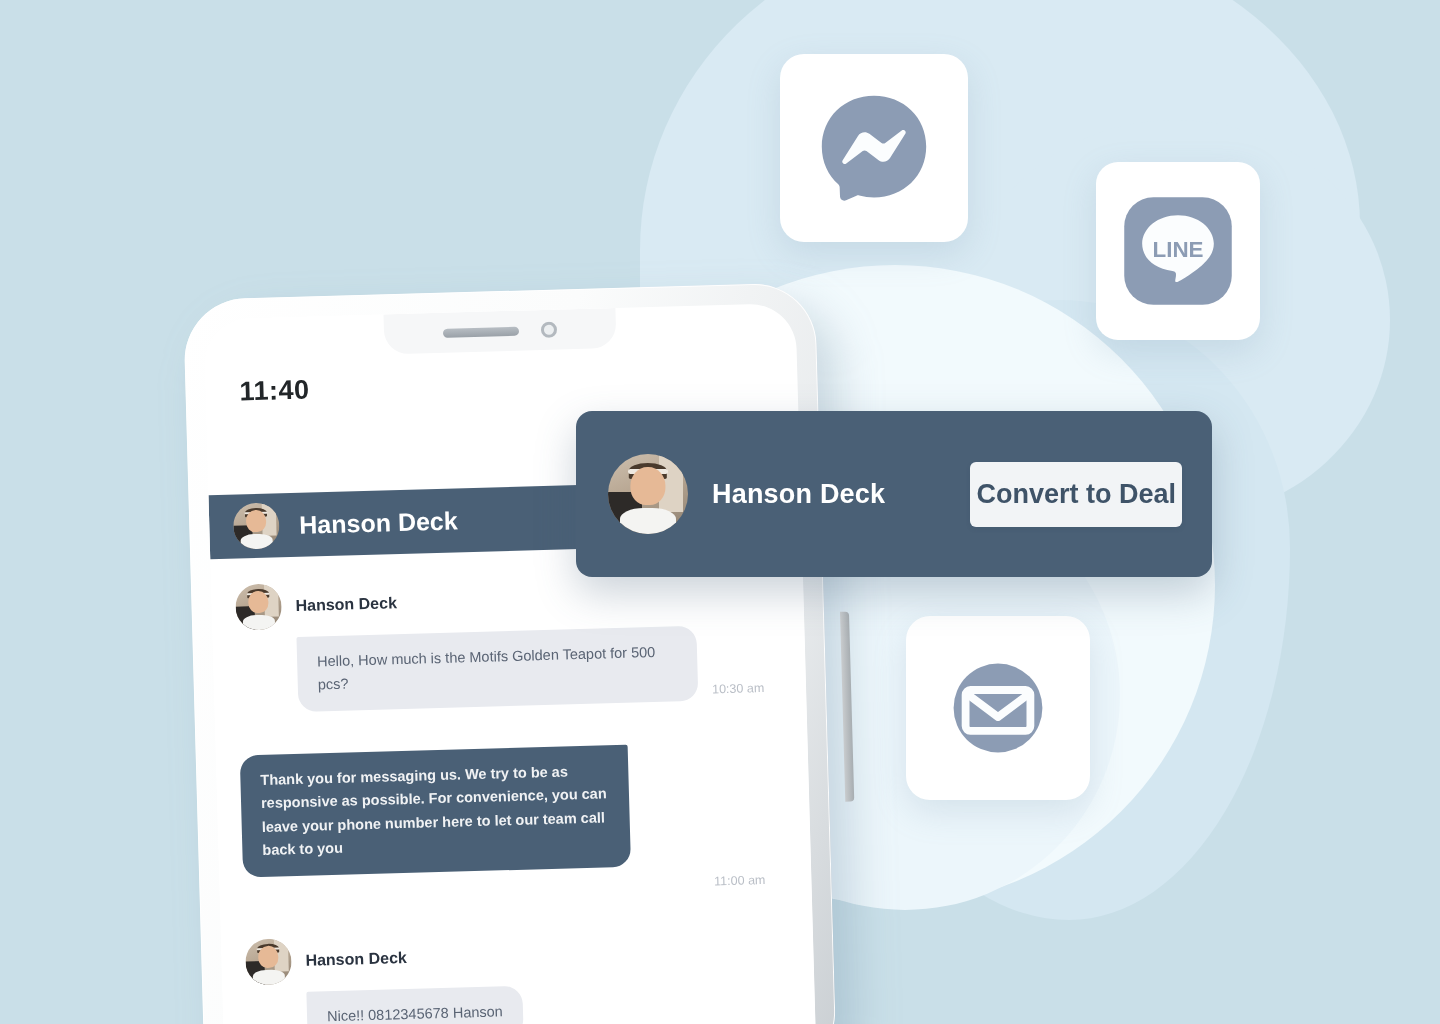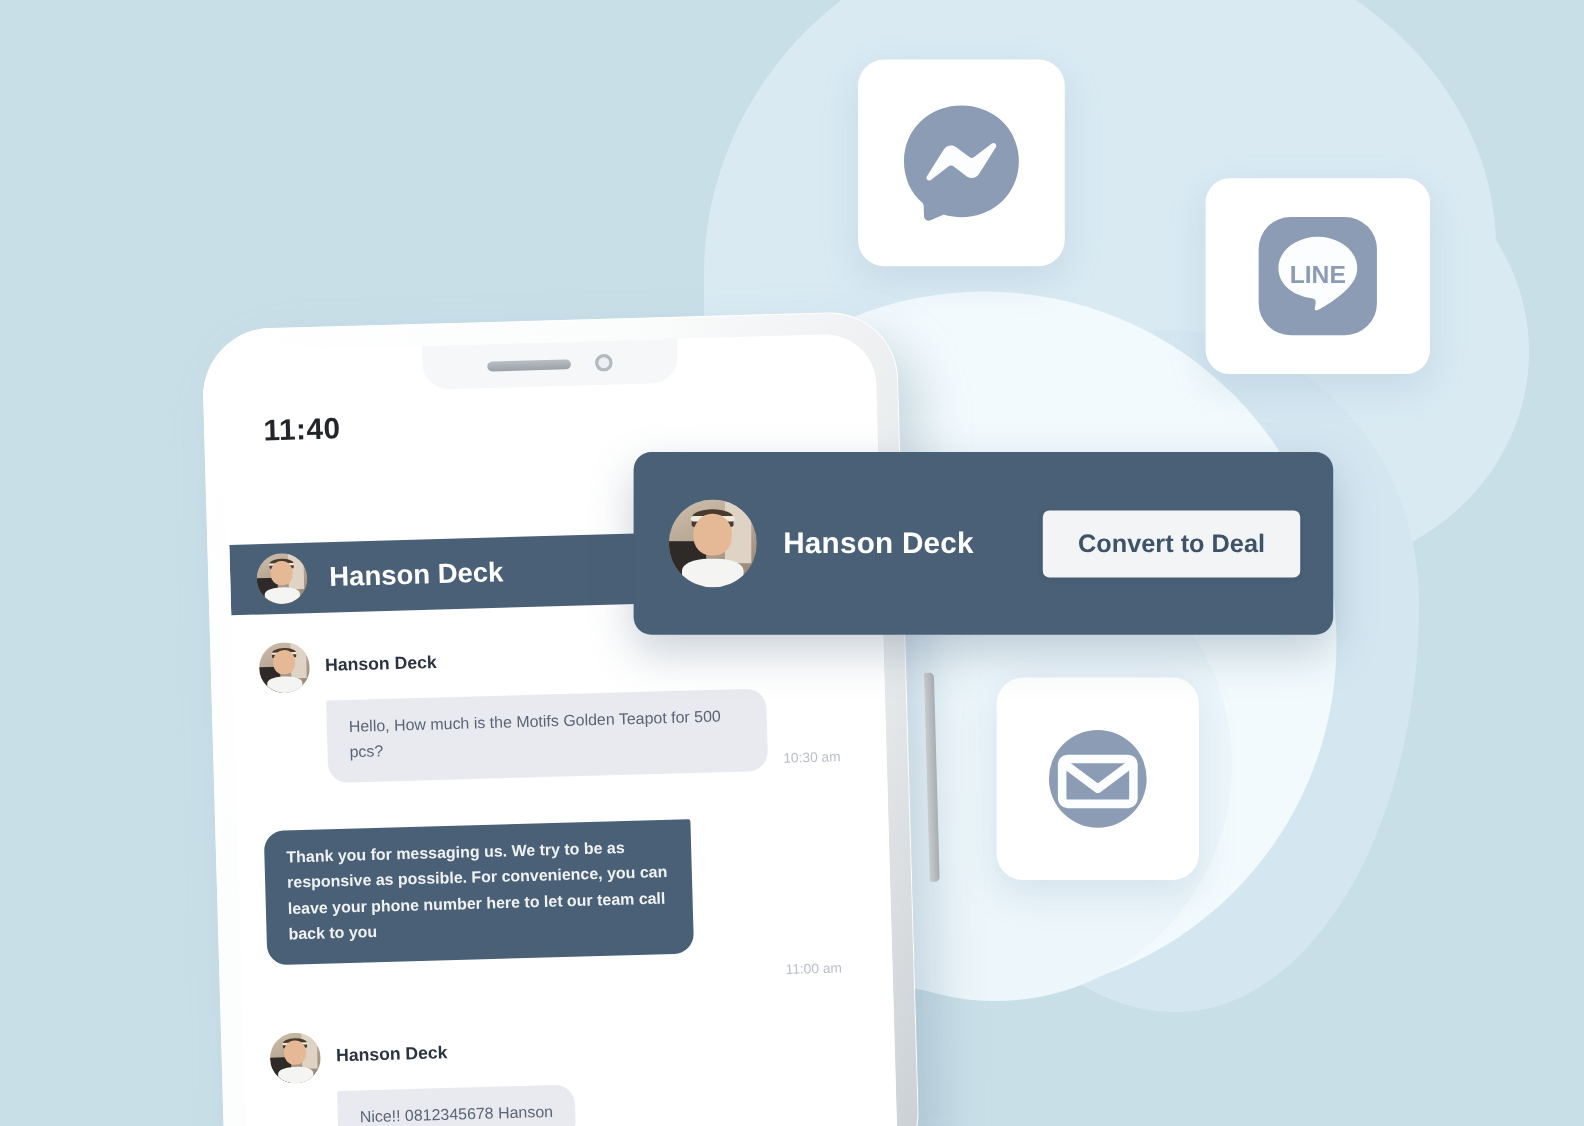--- a/index.html
+++ b/index.html
@@ -52,21 +52,21 @@
 
   
   .app-tile{
     position:absolute;
     background:#ffffff;
     border-radius:24px;
     box-shadow:0 12px 34px rgba(120,150,175,.20);
     display:flex; align-items:center; justify-content:center;
   }
   #tile-messenger{ left:780px; top:54px;  width:188px; height:188px; }
-  #tile-line{      left:1096px;top:162px; width:204px; height:178px; border-radius:22px;}
+  #tile-line{      left:1096px;top:162px; width:164px; height:178px; border-radius:22px;}
   #tile-gmail{     left:906px; top:616px; width:184px; height:184px; }
 
   .tile-inner{ width:72%; height:72%; display:flex; align-items:center; justify-content:center;}
 
   
   #contact-card{
     position:absolute;
     left:576px; top:411px;
     width:636px; height:166px;
     background:#4a6076;
@@ -88,23 +88,23 @@
     letter-spacing:.2px;
     white-space:nowrap;
   }
   #convert-button{
     margin-left:auto;
     background:#f2f4f6;
     color:#3f5368;
     border:none;
     border-radius:6px;
     font-family:"Liberation Sans", sans-serif;
-    font-size:23px;
+    font-size:27px;
     font-weight:bold;
-    padding:17px 32px;
+    padding:17px 6px;
     cursor:pointer;
     white-space:nowrap;
     box-shadow:0 2px 5px rgba(40,60,80,.10);
   }
 
   
   #phone-wrap{
     position:absolute;
     left:183px; top:300px;
     width:650px; height:800px;

